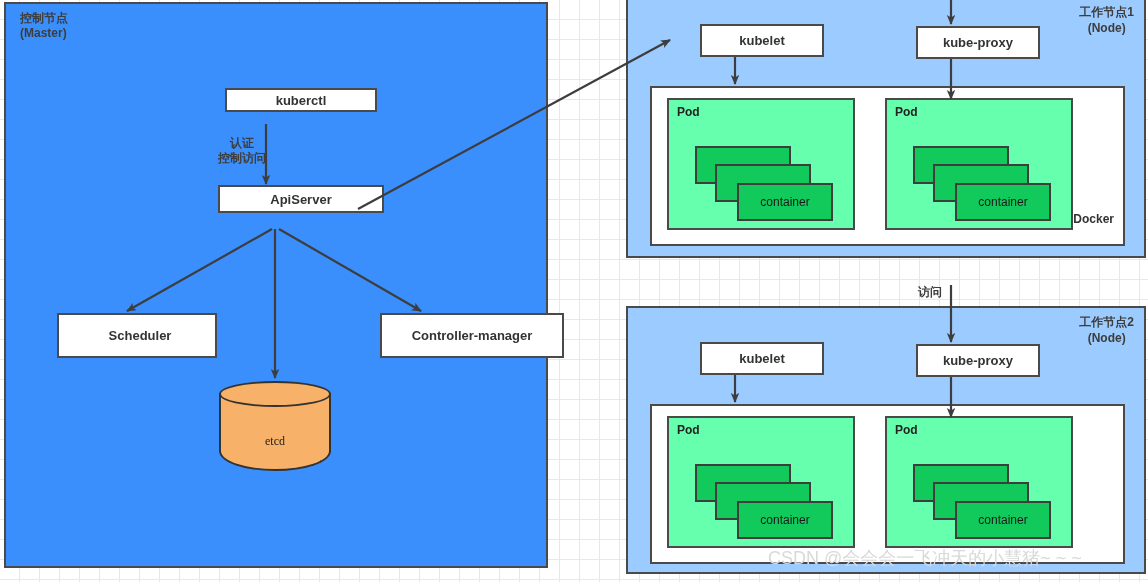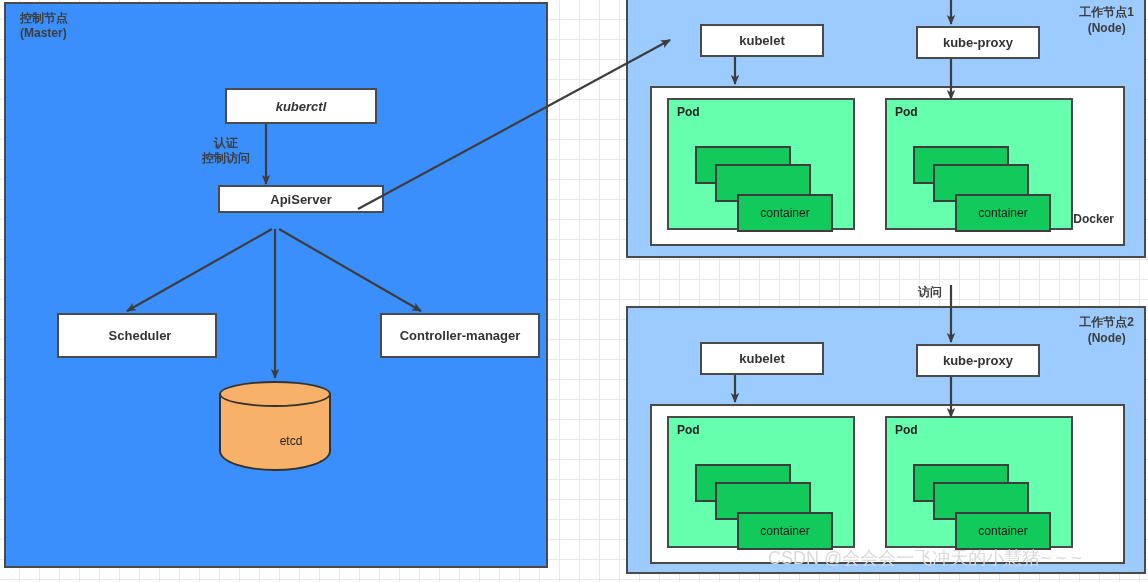--- a/index.html
+++ b/index.html
@@ -92,25 +92,26 @@
     position: absolute;
     left: 0; top: 0;
     width: 112px; height: 26px;
     background: #f8b168;
     border: 2px solid #333;
     border-radius: 50%;
     box-sizing: border-box;
   }
   .etcd-label {
     position: absolute;
-    left: 16px; top: 53px;
+    left: 0; top: 53px;
     width: 112px;
     text-align: center;
     font-size: 12px;
     color: #222;
+    font-family: Liberation Serif, serif;
   }
 
   
   .node-panel {
     position: absolute;
     background: #9ccbff;
     border: 2px solid #4a4a4a;
     box-sizing: border-box;
   }
   .node-title {
@@ -158,21 +159,21 @@
     border: 2px solid #3d3d3d;
     box-sizing: border-box;
     display: flex;
     align-items: center;
     justify-content: center;
     font-size: 12px;
     color: #1a1a1a;
   }
   .ctr.c1 { left: 26px; top: 46px;  width: 96px; height: 38px; }
   .ctr.c2 { left: 46px; top: 64px;  width: 96px; height: 38px; }
-  .ctr.c3 { left: 68px; top: 83px;  width: 96px; height: 38px; margin-top: 11px; }
+  .ctr.c3 { left: 68px; top: 83px;  width: 96px; height: 38px; }
 
   
   #arrows {
     position: absolute;
     left: 0; top: 0;
     width: 1148px; height: 582px;
     pointer-events: none;
   }
 
   
@@ -189,36 +190,36 @@
 </head>
 <body>
 
 <div id="canvas">
 
   <div class="master-panel">
     <div class="master-title">控制节点
 (Master)</div>
   </div>
 
-  <div class="wbox" style="left:199px; top:88px; width:152px; height:36px;font-style:italic;">
+  <div class="wbox" style="left:199px; top:88px; width:152px; height:24px;">
     <span>kuberctl</span>
   </div>
 
-  <div class="edge-label" style="left:190px; top:136px; width:72px;text-align:center;">认证
+  <div class="edge-label" style="left:206px; top:136px; width:72px;text-align:center;">认证
 控制访问</div>
 
   <div class="wbox" style="left:192px; top:185px; width:166px; height:28px;">
     <span>ApiServer</span>
   </div>
 
   <div class="wbox" style="left:31px; top:313px; width:160px; height:45px;padding-left:6px;">
     <span>Scheduler</span>
   </div>
 
-  <div class="wbox" style="left:354px; top:313px; width:160px; height:45px;">
+  <div class="wbox" style="left:354px; top:313px; width:184px; height:45px;">
     <span>Controller-manager</span>
   </div>
 
   <div class="etcd">
     <div class="etcd-body"></div>
     <div class="etcd-top"></div>
     <div class="etcd-label">etcd</div>
   </div>
 
   <div class="node-panel" style="left:626px; top:-4px; width:520px; height:262px;">

